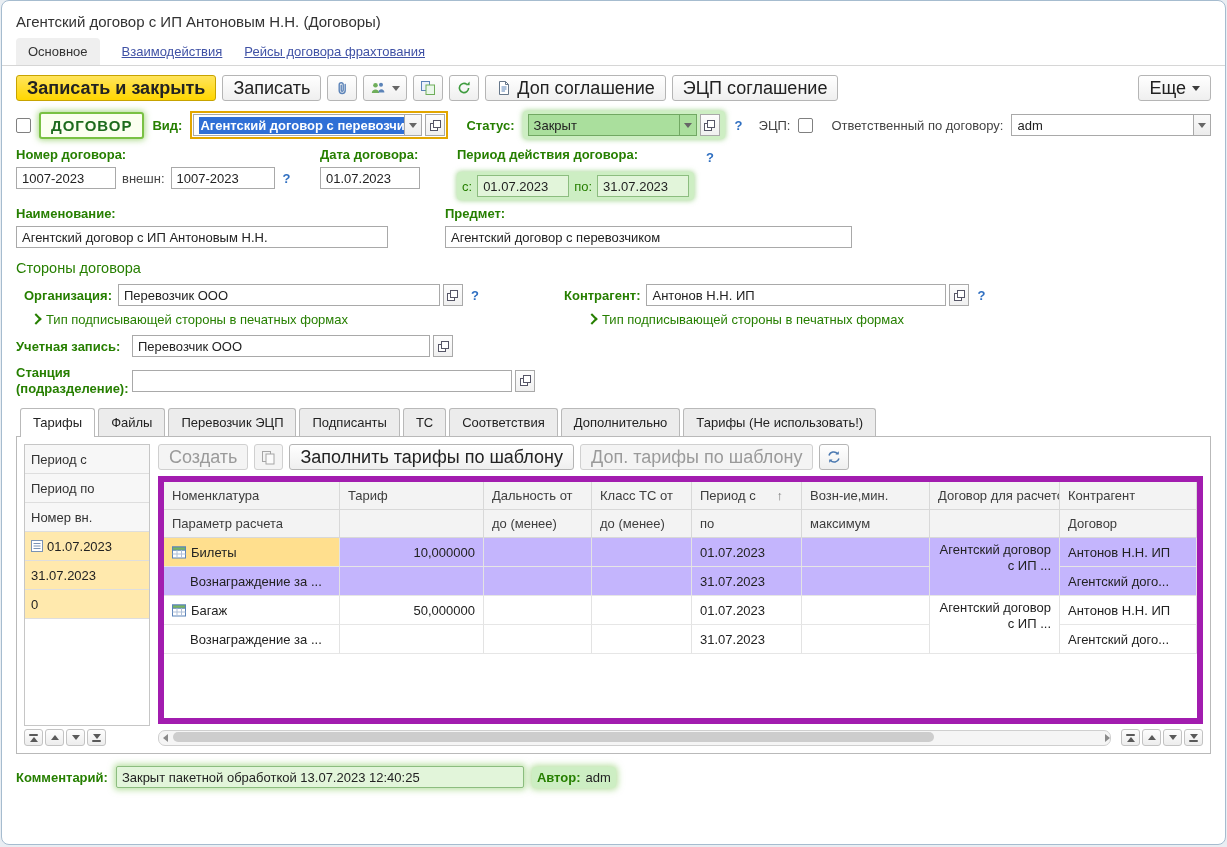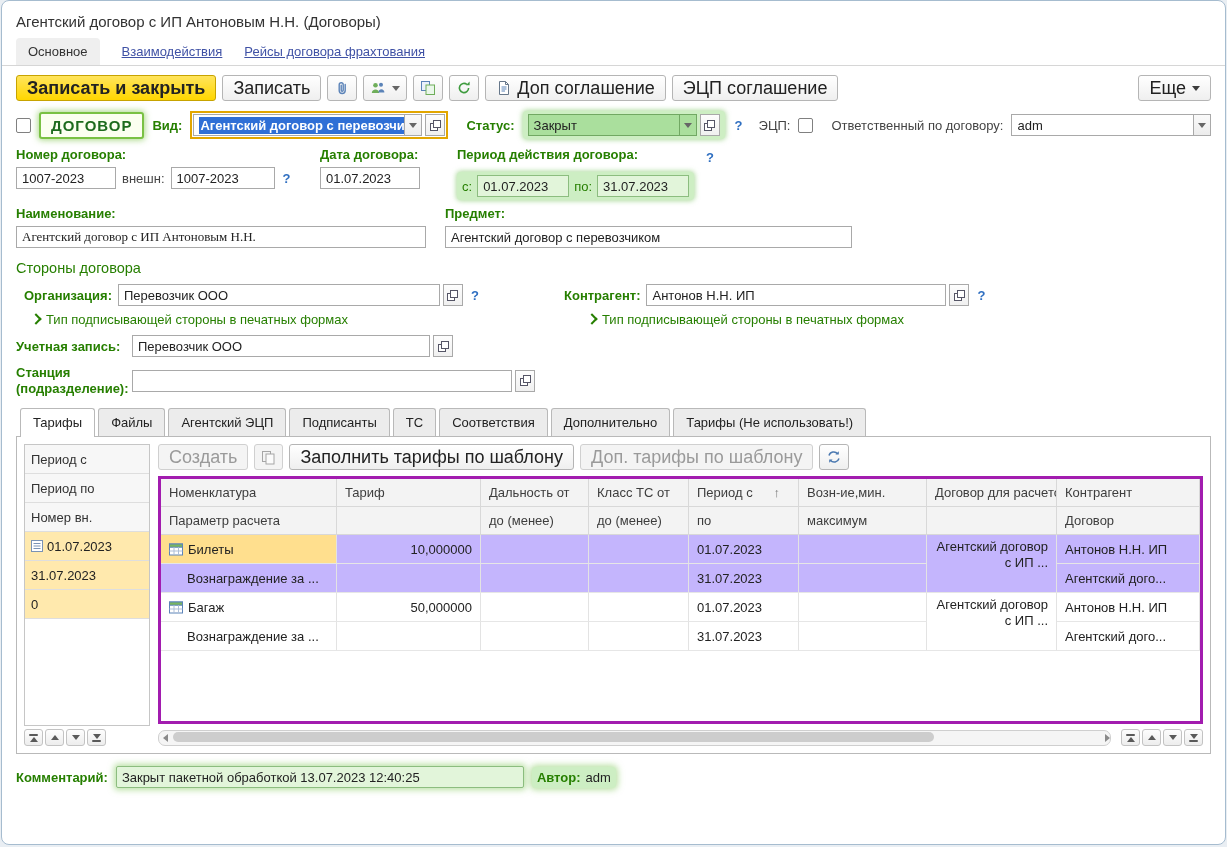--- a/index.html
+++ b/index.html
@@ -59,21 +59,21 @@
   .minicell.val{background:#ffe9ad;color:#222;}
   .navrowbtns{display:flex;gap:2px;padding-top:3px;justify-content:flex-start;}
   .navbtn{width:19px;height:17px;border:1px solid #c3c3c3;background:linear-gradient(#fdfdfd,#ededed);border-radius:3px;display:inline-flex;flex-direction:column;align-items:center;justify-content:center;gap:1px;cursor:pointer;padding:0;box-sizing:border-box;}
   .tri{width:0;height:0;border-left:4px solid transparent;border-right:4px solid transparent;}
   .tri.up{border-bottom:5px solid #5a5a5a;}
   .tri.down{border-top:5px solid #5a5a5a;}
   .bar{width:9px;height:2px;background:#5a5a5a;border-radius:1px;}
   
   .tright{flex:1;display:flex;flex-direction:column;min-width:0;}
   .ttoolbar{display:flex;align-items:center;gap:6px;margin-bottom:6px;}
-  .tgrid{flex:1;border:3px solid #a21caf;overflow:hidden;display:flex;flex-direction:column;background:#fff;
+  .tgrid{flex:1;border:6px solid #a21caf;overflow:hidden;display:flex;flex-direction:column;background:#fff;
     --cols:176px 144px 108px 100px 110px 128px 130px minmax(0,1fr);}
   .thead{display:grid;grid-template-columns:var(--cols);}
   .hcell{height:28px;background:#f3f3f3;border-right:1px solid #d8d8d8;border-bottom:1px solid #d8d8d8;display:flex;align-items:center;padding:0 8px;color:#3d3d3d;box-sizing:border-box;cursor:pointer;white-space:nowrap;overflow:hidden;}
   .hcell .sort{color:#777;margin-left:auto;padding-right:10px;}
   .trec{display:grid;grid-template-columns:var(--cols);grid-template-rows:29px 29px;}
   .tcell{border-right:1px solid #e3e3e3;border-bottom:1px solid #e6e6e6;display:flex;align-items:center;padding:0 8px;box-sizing:border-box;overflow:hidden;white-space:nowrap;cursor:default;}
   .tcell.num{justify-content:flex-end;}
   .tcell.indent{padding-left:26px;}
   .tcell.span2{grid-row:1/3;align-items:flex-start;padding-top:4px;white-space:normal;line-height:1.25;text-align:right;}
   .rec-sel .tcell{background:#c4b5fd;}
@@ -228,21 +228,21 @@
         <span class="gplain">по:</span>
         <span class="field ltgreenfield" style="width:92px;">31.07.2023</span>
       </span>
     </div>
   </div>
 
   <div class="cols">
     <div class="col" style="width:429px;">
       <span class="glabel">Наименование:</span>
       <div class="hrow">
-          <span class="field" style="width:410px;font-family:Liberation Serif, serif;">Агентский договор с ИП Антоновым Н.Н.</span>
+          <span class="field" style="width:372px;">Агентский договор с ИП Антоновым Н.Н.</span>
         </div>
     </div>
     <div class="col">
       <span class="glabel">Предмет:</span>
       <div class="hrow">
           <span class="field" style="width:407px;">Агентский договор с перевозчиком</span>
         </div>
     </div>
   </div>
 
@@ -298,21 +298,21 @@
       <span class="field" style="width:380px;"></span>
       <span class="openbtn">
           <span class="openglyph"></span>
         </span>
     </span>
   </div>
 
   <div class="tabs">
     <div class="tab active">Тарифы</div>
     <div class="tab">Файлы</div>
-    <div class="tab">Агентский ЭЦП</div>
+    <div class="tab">Перевозчик ЭЦП</div>
     <div class="tab">Подписанты</div>
     <div class="tab">ТС</div>
     <div class="tab">Соответствия</div>
     <div class="tab">Дополнительно</div>
     <div class="tab">Тарифы (Не использовать!)</div>
   </div>
 
   <div class="panel">
 
     <div class="miniwrap">

